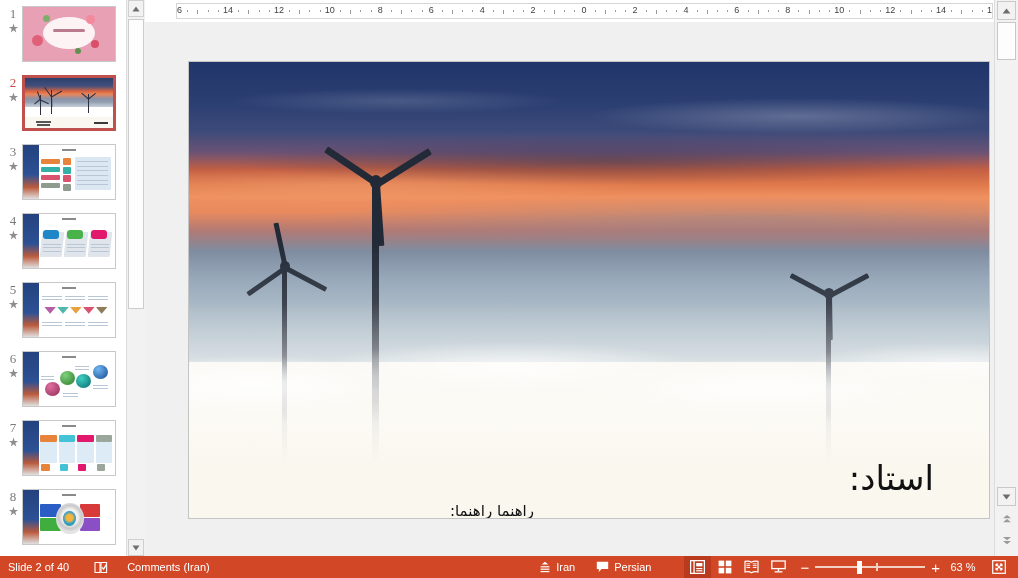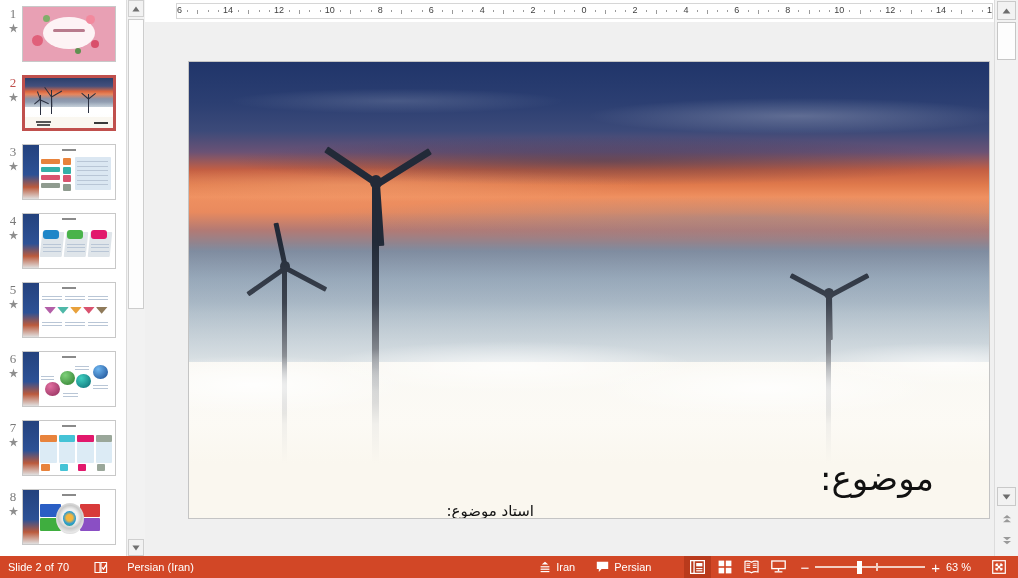--- a/index.html
+++ b/index.html
@@ -204,21 +204,21 @@
   .view-btn{
     width:27px;height:22px;display:flex;align-items:center;justify-content:center;
   }
   .view-btn.active{background:#b93a1c;}
   #zoom-wrap{display:flex;align-items:center;gap:6px;padding:0 8px;}
   #zoom-track{position:relative;width:110px;height:12px;}
   #zoom-line{position:absolute;left:0;right:0;top:5px;height:2px;background:#f3cfc4;}
   #zoom-mid{position:absolute;left:61px;top:2px;width:2px;height:8px;background:#f3cfc4;}
   #zoom-handle{position:absolute;left:42px;top:0;width:5px;height:13px;background:#ffffff;}
   .pm{font-size:15px;line-height:15px;}
-  #zoom-pct{min-width:34px;text-align:left;}
+  #zoom-pct{min-width:34px;text-align:center;}
   #fit-btn{width:22px;height:22px;display:flex;align-items:center;justify-content:center;}
 
   svg{display:block;}
 </style>
 </head>
 <body>
 
 <div id="thumb-pane">
 
   <div class="thumb-row" style="top:6px">
@@ -622,22 +622,22 @@
       <div class="tower" style="left:27px;top:40px;width:5px;height:210px;"></div>
       <div class="blade" style="left:28px;top:0px;width:5px;height:44px;transform:rotate(-62deg);"></div>
       <div class="blade" style="left:28px;top:0px;width:5px;height:44px;transform:rotate(62deg);"></div>
       <div class="blade" style="left:28px;top:0px;width:5px;height:44px;transform:rotate(179deg);"></div>
       <div class="hub" style="left:25px;top:36px;width:10px;height:11px;"></div>
     </div>
 
     <div id="fog"></div>
     <div id="fog2"></div>
 
-    <div class="sl-title" id="slide-title">موضوع:</div>
-    <div class="sl-title" id="slide-line1">استاد موضوع:</div>
+    <div class="sl-title" id="slide-title">استاد:</div>
+    <div class="sl-title" id="slide-line1">راهنما راهنما:</div>
 
   </div>
 </div>
 
 <div id="right-scroll">
   <div class="rsb" id="rs-up">
     <svg width="9" height="6" viewBox="0 0 9 6">
         <path d="M4.5 0.6 L8.4 5.4 L0.6 5.4 Z" fill="#6d6d6d"></path>
       </svg>
   </div>
@@ -656,33 +656,33 @@
   <div id="rs-next">
     <svg width="12" height="12" viewBox="0 0 12 12">
       <path d="M6 5.3 L2 2 L10 2 Z" fill="#9a9a9a"></path>
       <path d="M6 9.3 L2 6 L10 6 Z" fill="#9a9a9a"></path>
     </svg>
   </div>
 </div>
 
 <div id="status-bar">
   <div class="sb-item" id="sb-slidecount">
-    <span>Slide 2 of 70</span>
+    <span>Slide 2 of 40</span>
   </div>
   <div class="sb-item" style="padding-left:18px;">
     <span>
       <svg width="14" height="13" viewBox="0 0 14 13">
         <path d="M1 1.5 H6 V11.5 H1 Z" fill="none" stroke="#ffffff" stroke-width="1.1"></path>
         <path d="M7 1.5 H12.6 V11.5 H7 Z" fill="none" stroke="#ffffff" stroke-width="1.1"></path>
         <path d="M8 6.4 L9.5 8.2 L12.4 3.6" fill="none" stroke="#ffffff" stroke-width="1.3"></path>
       </svg>
     </span>
   </div>
   <div class="sb-item" style="padding-left:12px;">
-    <span>Persian (Iran)</span>
+    <span>Comments (Iran)</span>
   </div>
 
   <div style="flex:1"></div>
 
   <div class="sb-item">
     <span>
       <svg width="12" height="13" viewBox="0 0 12 13">
         <path d="M6 0.8 L9.3 3.6 H2.7 Z" fill="#ffffff"></path>
         <rect x="1.6" y="5.2" width="8.8" height="1.2" fill="#ffffff"></rect>
         <rect x="1.6" y="7.6" width="8.8" height="1.2" fill="#ffffff"></rect>

